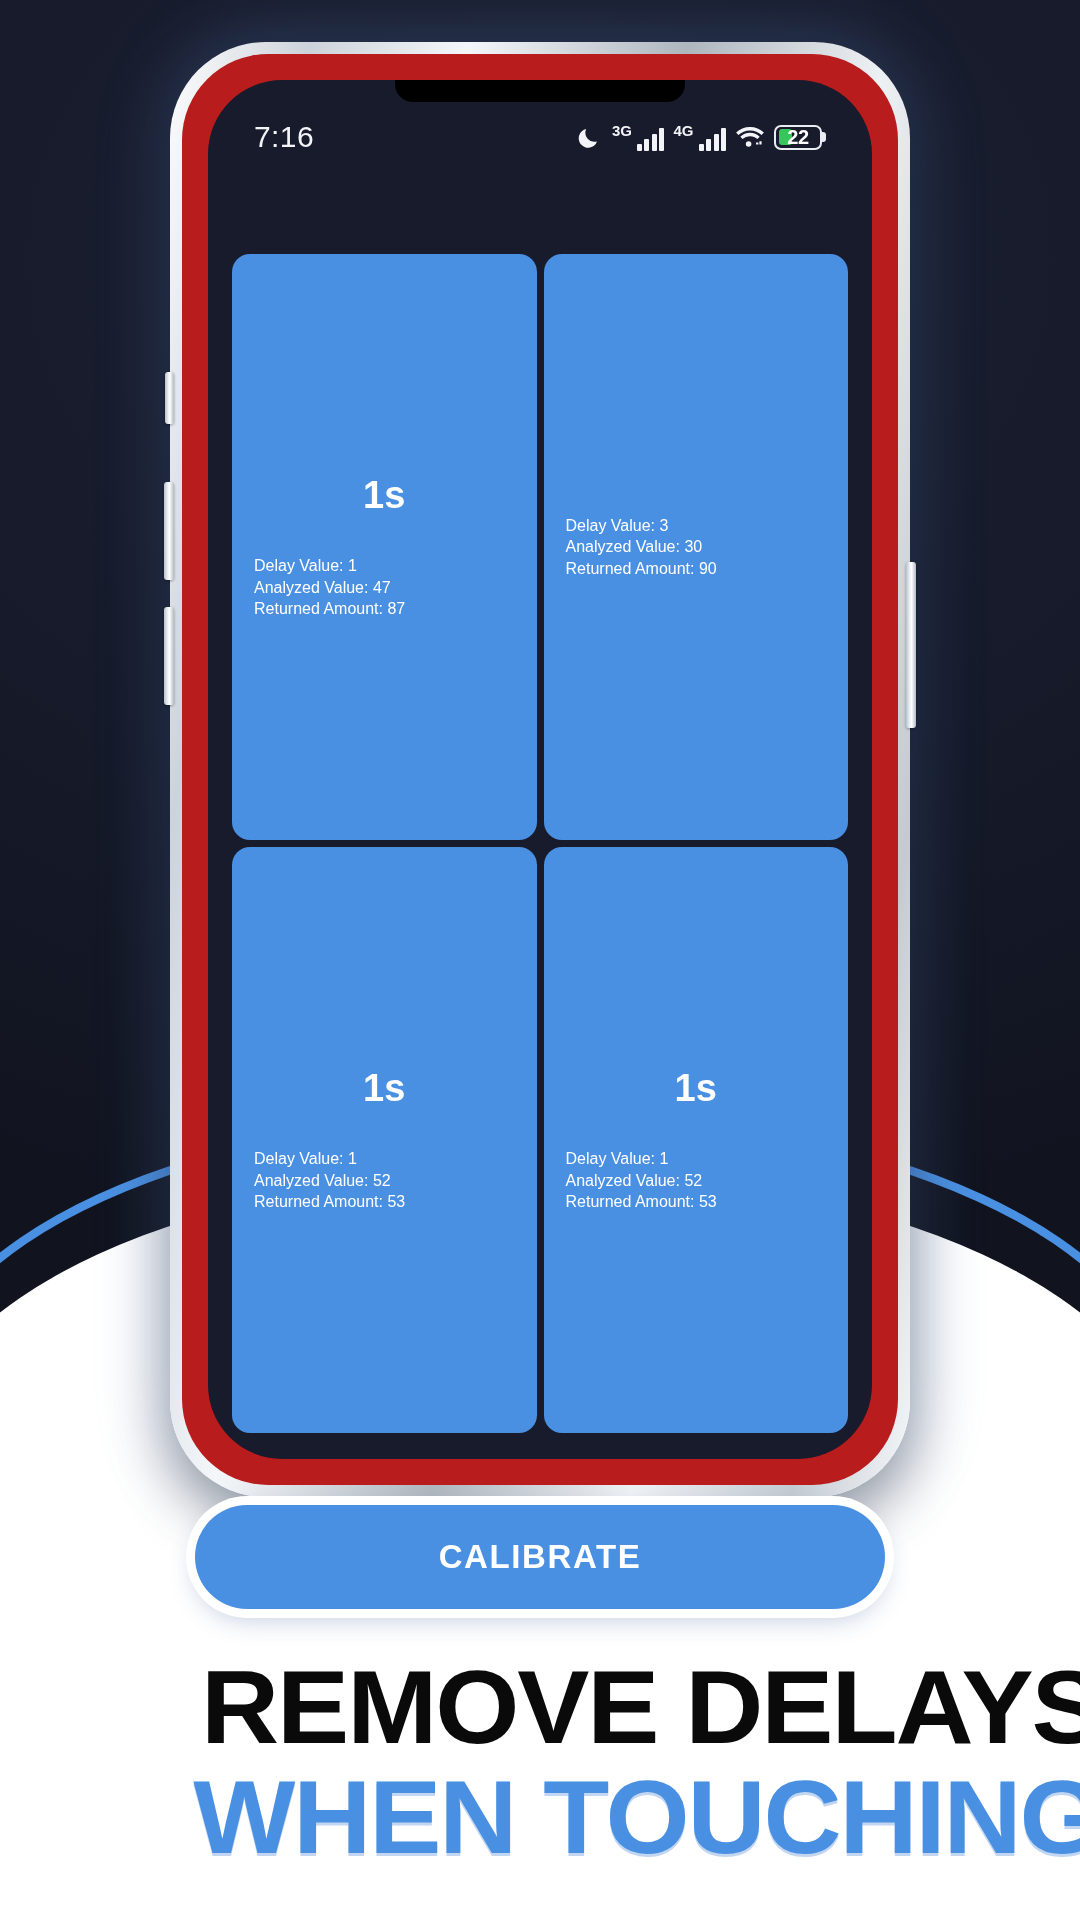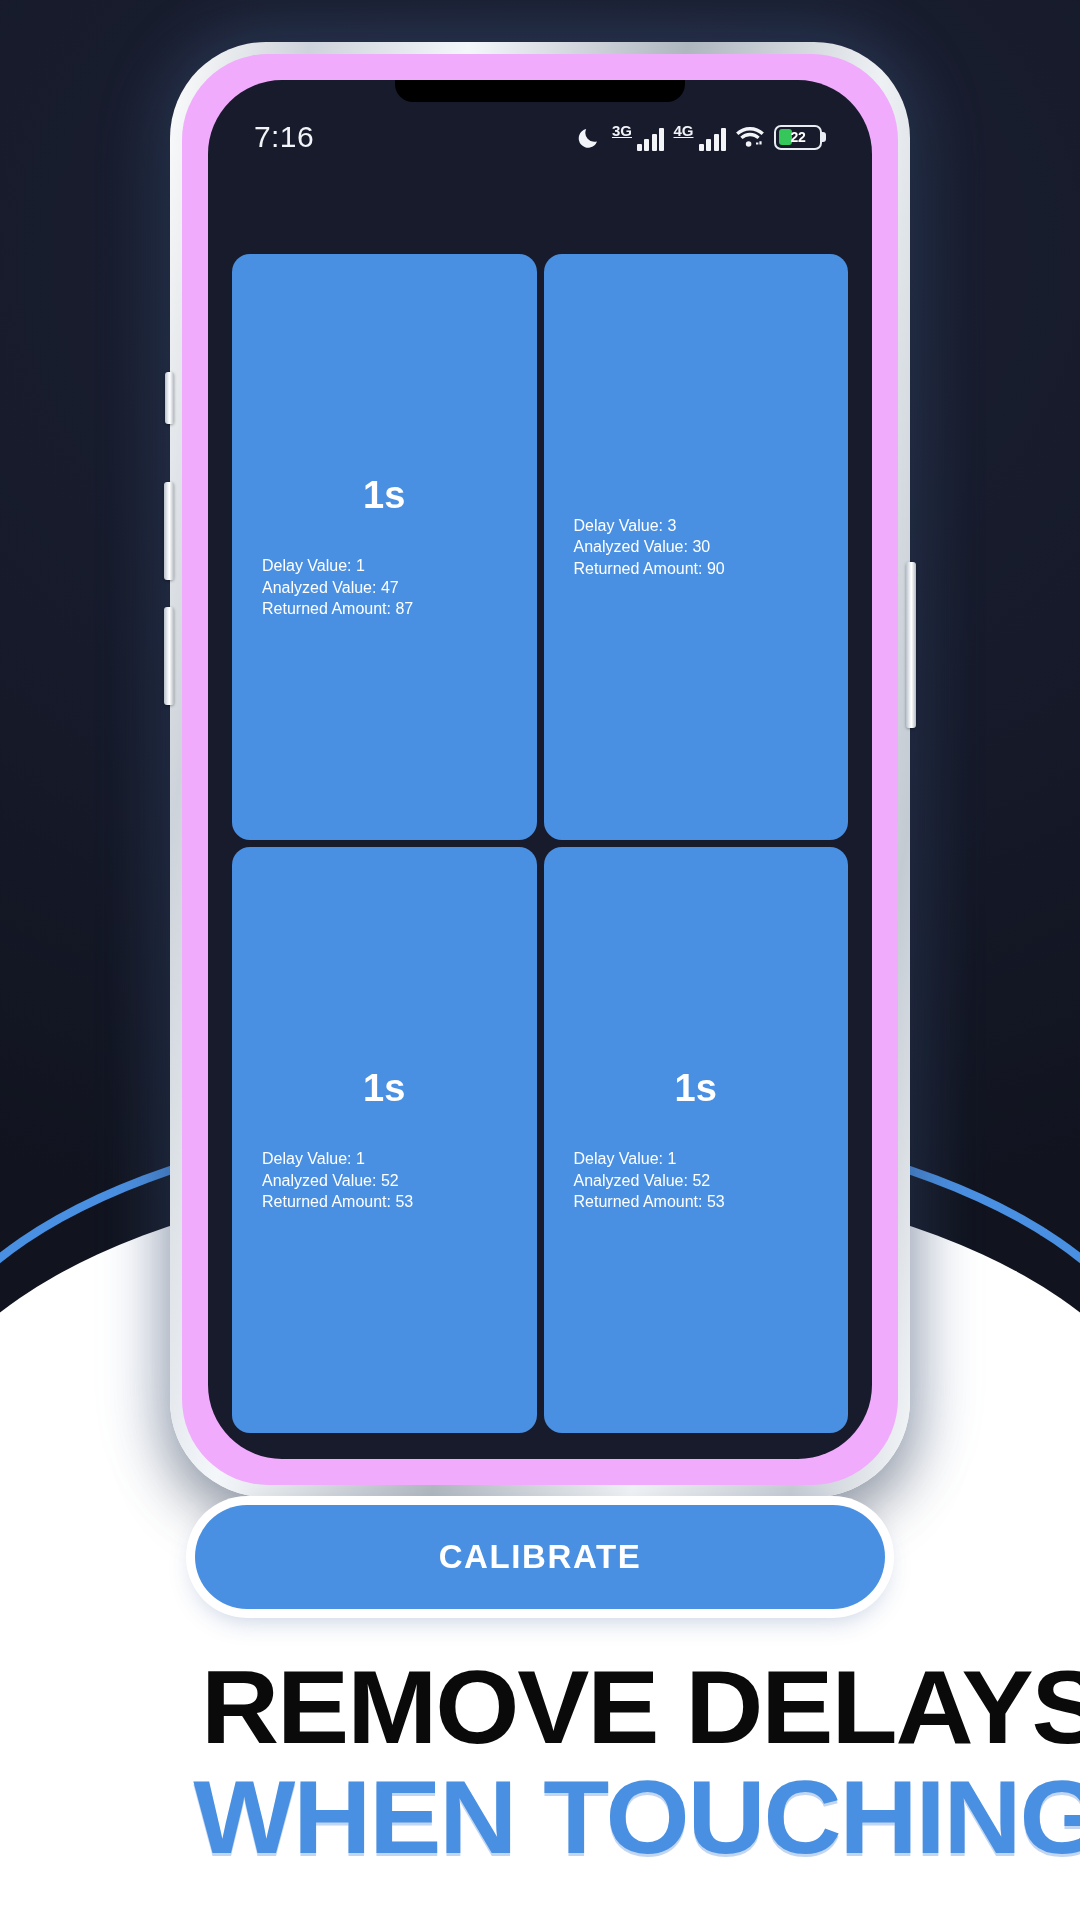--- a/index.html
+++ b/index.html
@@ -55,21 +55,21 @@
   }
   .phone-frame {
     position:absolute; inset:0;
     border-radius:96px;
     background:linear-gradient(100deg,#fdfdfd 0%,#cdd3da 14%,#f4f7fa 30%,#aeb6be 52%,#eef1f4 72%,#c3cad2 88%,#f6f8fa 100%);
     box-shadow:0 0 64px 14px rgba(120,170,255,.20), 0 22px 60px rgba(0,0,0,.45);
   }
   .phone-bezel {
     position:absolute; left:12px; top:12px; right:12px; bottom:12px;
     border-radius:86px;
-    background:#f0abfc;
+    background:#b91c1c;
   }
   .phone-screen {
     position:absolute; left:26px; top:26px; right:26px; bottom:26px;
     border-radius:74px;
     background:#171b2c;
     overflow:hidden;
   }
   
   .phone-notch {
     position:absolute; left:50%; top:0; transform:translateX(-50%);
@@ -96,42 +96,42 @@
     display:flex; align-items:center; justify-content:space-between;
     padding:0 50px 0 46px;
     color:#f2f4f8; z-index:5;
   }
   .status-time { font-size:30px; font-weight:500; letter-spacing:.4px; }
   .status-icons { display:flex; align-items:center; gap:9px; }
 
   .ico-moon { width:26px; height:26px; position:relative; }
   .ico-moon svg { display:block; }
 
-  .sig { display:flex; align-items:flex-end; gap:5px;text-decoration:underline; }
+  .sig { display:flex; align-items:flex-end; gap:5px; }
   .sig-label { font-size:15px; font-weight:700; line-height:1; margin-bottom:13px; }
   .sig-bars { display:flex; align-items:flex-end; gap:2.5px; height:24px; }
   .sig-bars i { display:block; width:5px; background:#f2f4f8; border-radius:1px; }
   .sig-bars i:nth-child(1){ height:7px; }
   .sig-bars i:nth-child(2){ height:12px; }
   .sig-bars i:nth-child(3){ height:17px; }
   .sig-bars i:nth-child(4){ height:23px; }
 
   .ico-wifi { width:30px; height:24px; }
   .battery {
     width:48px; height:25px; border:2.5px solid #e9ecf2; border-radius:7px;
     position:relative; display:flex; align-items:center; padding:2.5px;
   }
   .battery::after {
     content:""; position:absolute; right:-6px; top:50%; transform:translateY(-50%);
     width:4px; height:10px; background:#e9ecf2; border-radius:0 3px 3px 0;
   }
   .battery-fill { width:34%; height:100%; background:#35c759; border-radius:3px; }
   .battery-text {
     position:absolute; inset:0; display:flex; align-items:center; justify-content:center;
-    font-size:14px; font-weight:700; color:#ffffff; letter-spacing:-.3px;
+    font-size:20px; font-weight:700; color:#ffffff; letter-spacing:-.3px;
   }
 
   
   .app {
     position:absolute; left:0; top:0; width:100%; height:100%;
     padding:174px 24px 0 24px;
     display:flex; flex-direction:column;
   }
   .card-grid {
     display:grid;
@@ -139,21 +139,21 @@
     grid-template-rows:1fr 1fr;
     gap:7px;
     flex:1 1 auto;
     padding-bottom:26px;
   }
   .card {
     background:#4a90e2;
     border-radius:18px;
     position:relative;
     display:flex; flex-direction:column; justify-content:center;
-    padding:0 30px;
+    padding:0 22px;
     color:#ffffff;
     cursor:pointer;
   }
   .card-title {
     text-align:center;
     font-size:38px; font-weight:700;
     letter-spacing:.2px;
     margin-bottom:38px;
   }
   .card-lines { font-size:16px; line-height:1.34; font-weight:500; }

